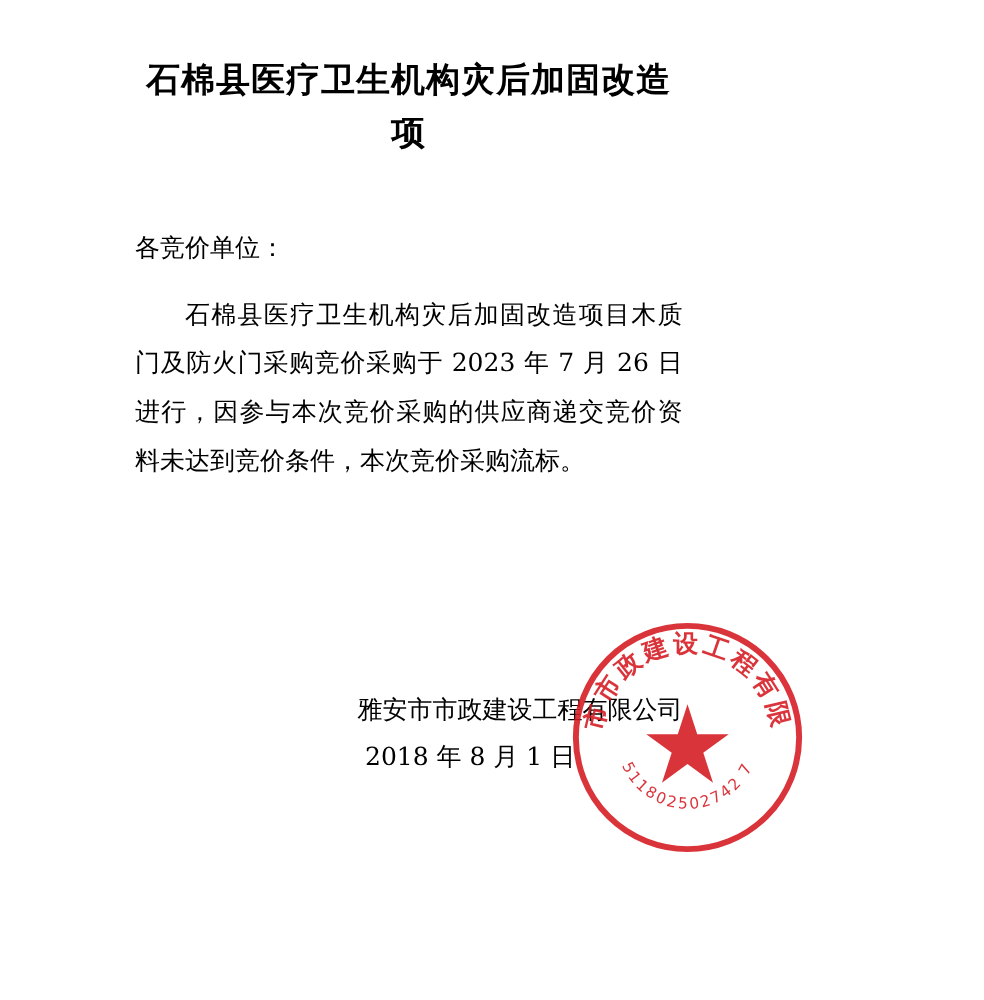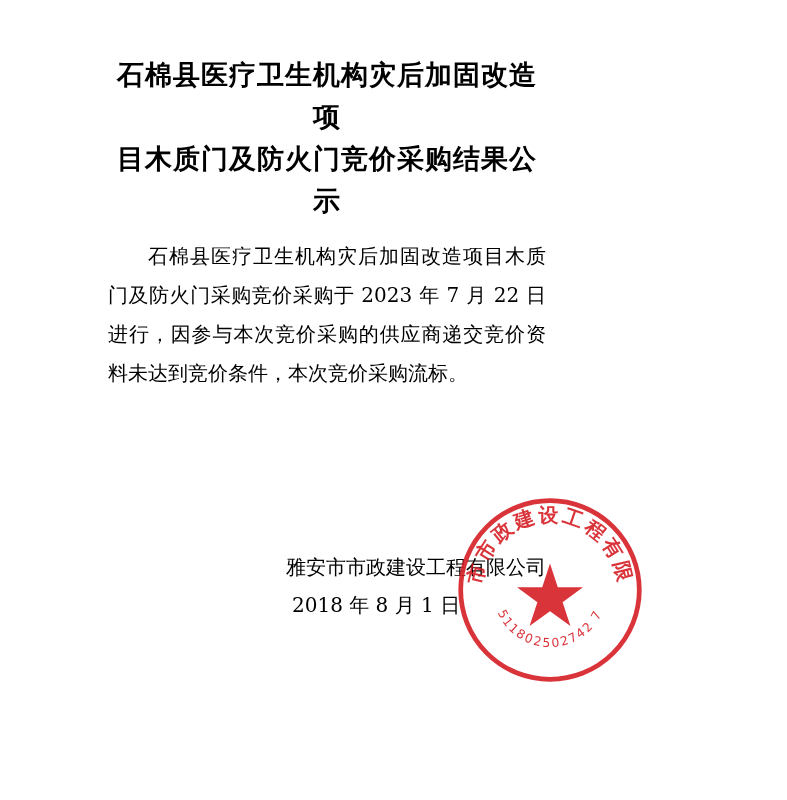--- a/index.html
+++ b/index.html
@@ -13,21 +13,21 @@
     font-family: "DejaVu Serif", "Liberation Serif", serif;
     color: #000000;
     position: relative;
     overflow: hidden;
   }
   .page {
     position: relative;
     width: 654px;
     height: 800px;
     box-sizing: border-box;
-    padding: 12px 108px;
+    padding: 2px 108px;
   }
   .doc-title {
     margin: 0;
     padding-top: 42px;
     text-align: center;
     font-size: 27px;
     font-weight: bold;
     line-height: 1.55;
     letter-spacing: 1px;
     font-family: "DejaVu Sans", "Liberation Sans", sans-serif;
@@ -82,25 +82,25 @@
     opacity: 0.88;
   }
 </style>
 </head>
 <body>
 
 <div class="page">
 
   <h1 class="doc-title">
     <span class="line">石棉县医疗卫生机构灾后加固改造项</span>
-    <span class="line">目木质门及防火门竞价采购结果公示</span>
   </h1>
 
+  <p class="salutation">各竞价单位：</p>
 
-  <p class="body-para">石棉县医疗卫生机构灾后加固改造项目木质门及防火门采购竞价采购于 2023 年 7 月 22 日进行，因参与本次竞价采购的供应商递交竞价资料未达到竞价条件，本次竞价采购流标。</p>
+  <p class="body-para">石棉县医疗卫生机构灾后加固改造项目木质门及防火门采购竞价采购于 2023 年 7 月 26 日进行，因参与本次竞价采购的供应商递交竞价资料未达到竞价条件，本次竞价采购流标。</p>
 
 
   <div class="signature-block">
     <span class="signature-line">雅安市市政建设工程有限公司</span>
     <span class="signature-line sig-date">2018 年 8 月 1 日</span>
   </div>
 
   <div class="seal">
     <svg viewBox="0 0 200 200" xmlns="http://www.w3.org/2000/svg">
       <defs>

